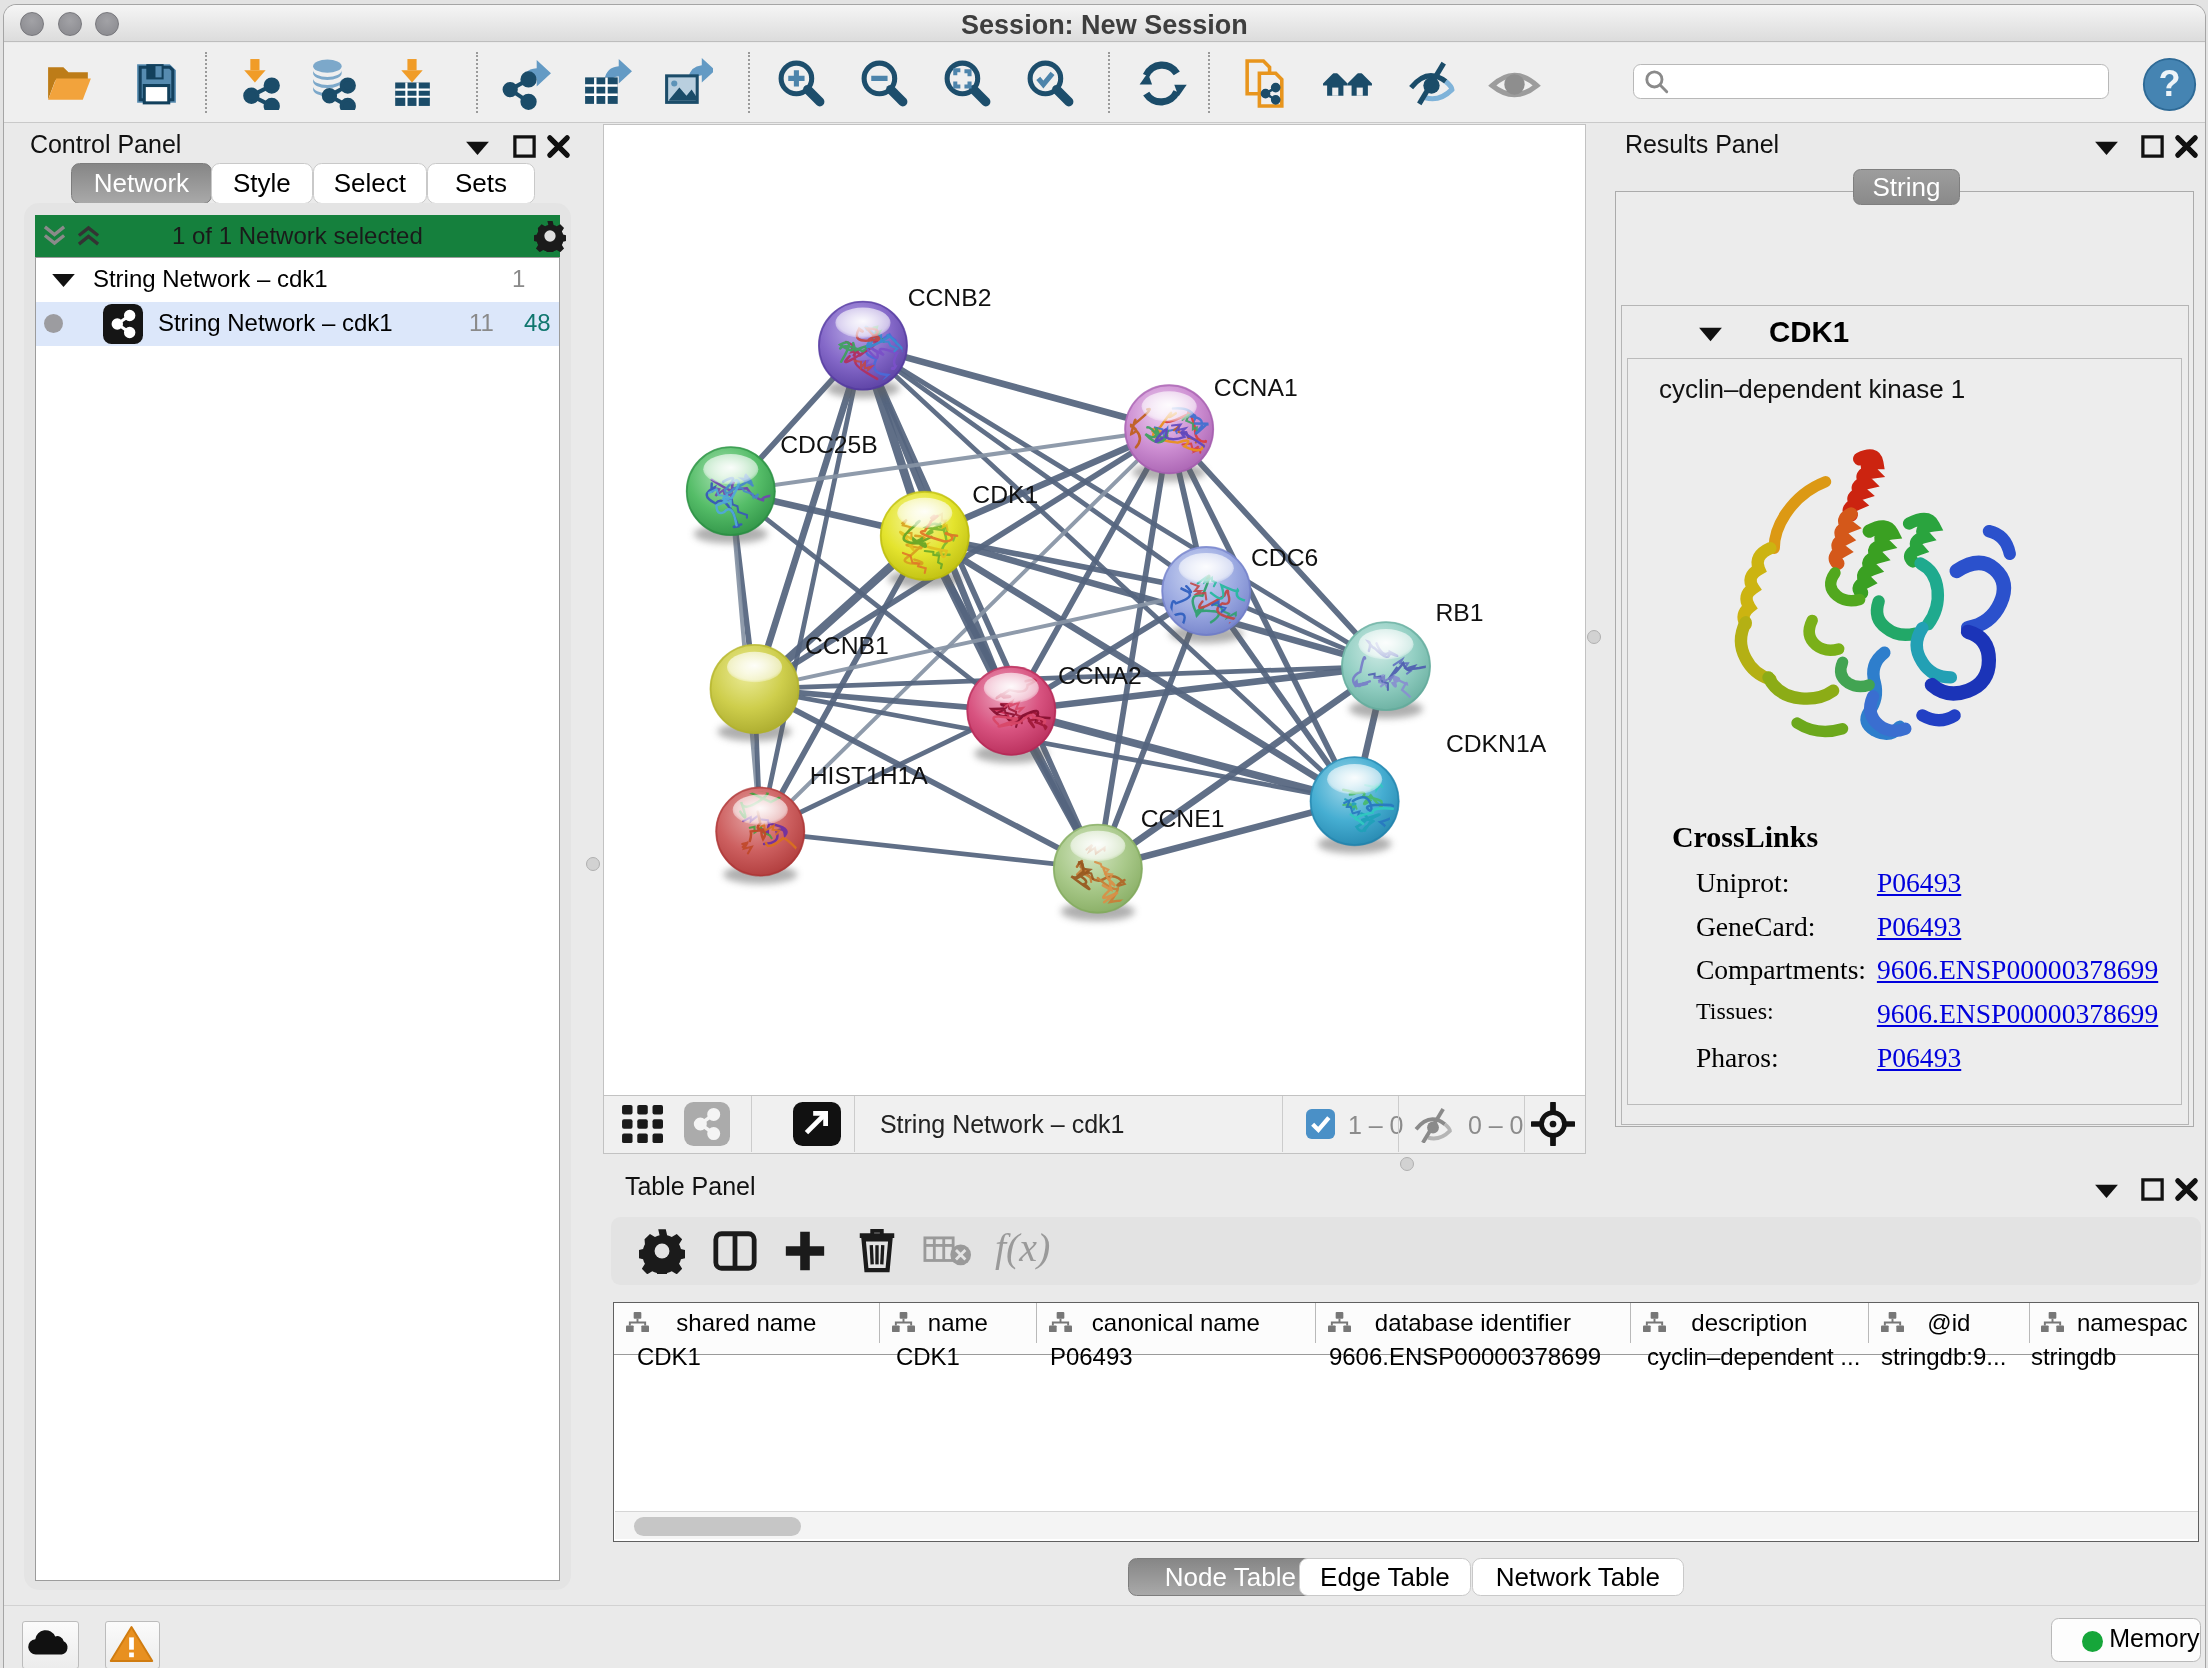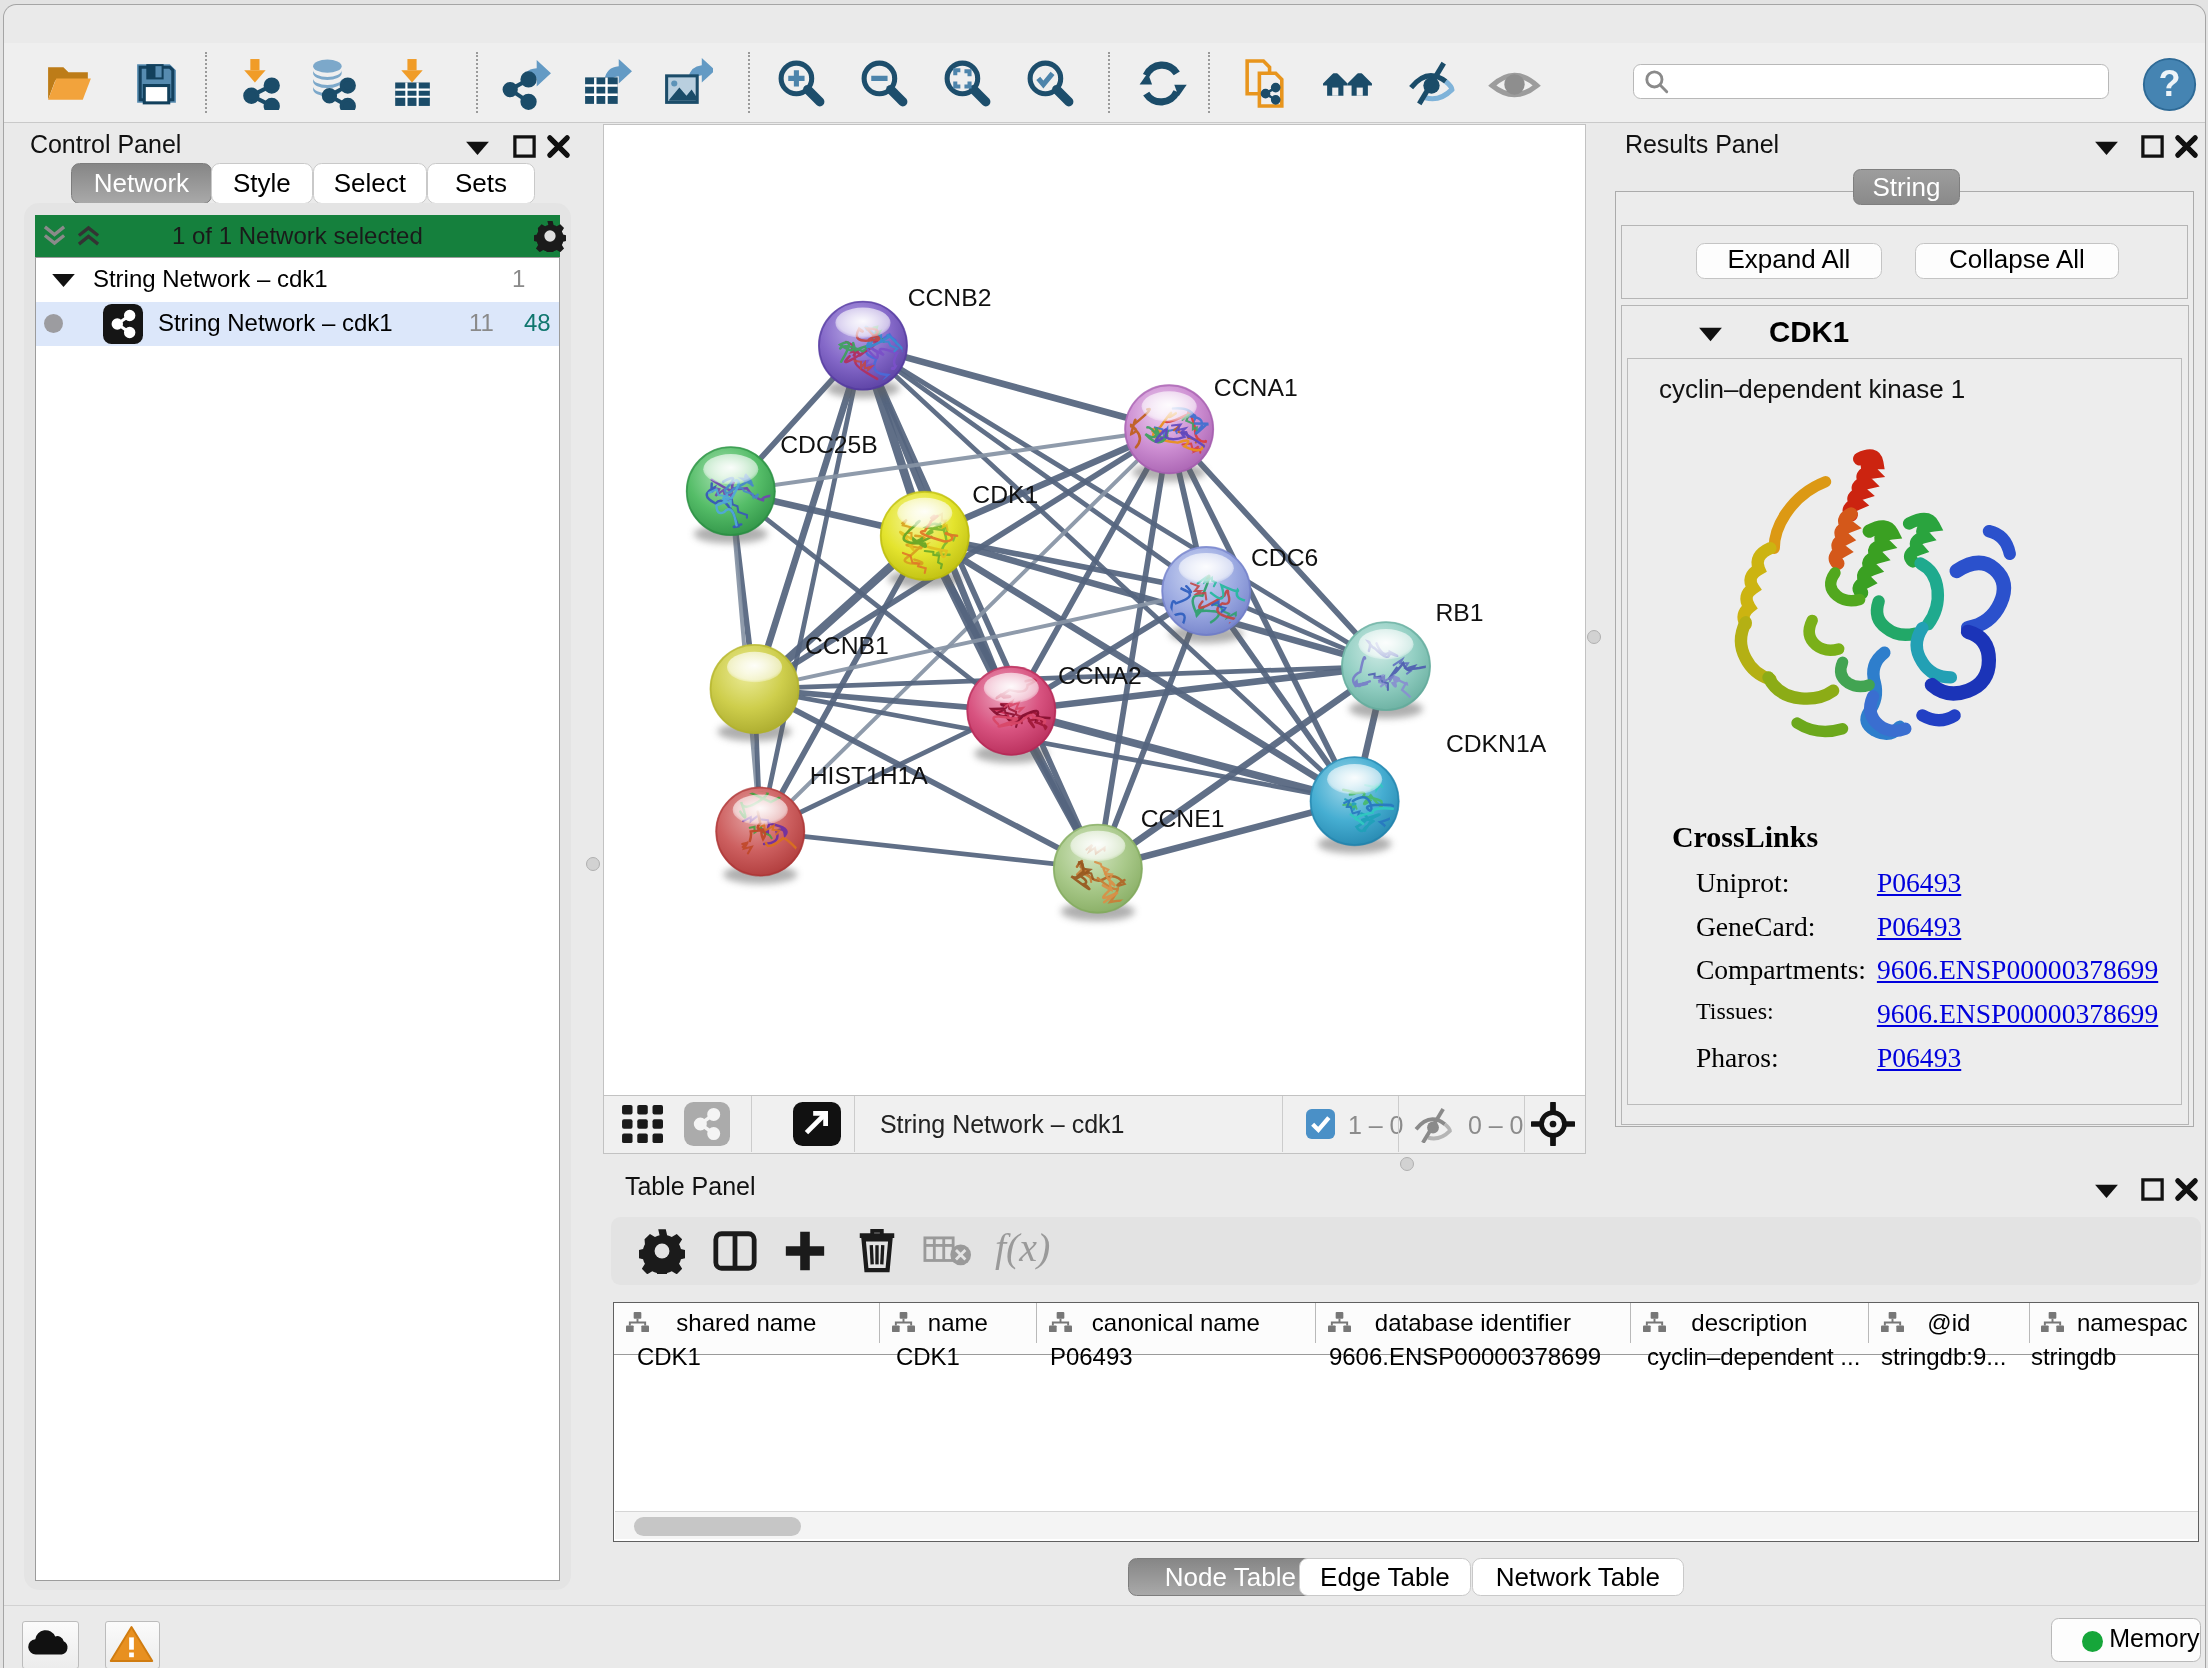--- a/index.html
+++ b/index.html
@@ -54,20 +54,26 @@
 .btabbtn.tabsel { background:linear-gradient(#868686,#a9a9a9); color:#fff; border:1px solid #7d7d7d; }
 
 #statusbar { position:absolute; left:0; top:1600px; width:100%; height:68px; background:#eaeaea; border-top:1px solid #d2d2d2; }
 .sbtn { position:absolute; top:15px; height:48px; background:linear-gradient(#fbfbfb,#ececec); border:1.9px solid #bcbcbc; border-radius:2.9px; }
 #membtn { position:absolute; left:2047px; top:12.4px; width:150px; height:44px; background:#fdfdfd; border:1.9px solid #b9b9b9; border-radius:7.6px; font-size:25px; line-height:38px; text-align:center; padding-left:19px; color:#000; }
 .splitdot { position:absolute; width:14.3px; height:14.3px; border-radius:50%; background:#d2d2d2; border:1px solid #b0b0b0; }
 </style>
 </head>
 <body>
 <div id="win">
+  <div id="titlebar">
+    <div class="light" style="left:16px;"></div>
+    <div class="light" style="left:54px;"></div>
+    <div class="light" style="left:91px;"></div>
+    <div id="wtitle">Session: New Session</div>
+  </div>
   <div id="toolbar">
     <svg class="ticon" style="left:39px;" width="53" height="53" viewBox="0 0 52 52">
         <path d="M5 42 V10 h15 l5 5 h19 v8 H12 z" fill="#bd7c18"></path>
         <path d="M5 42 L13 21 h34 L39 42 z" fill="#f2a33c"></path>
       </svg>
     <svg class="ticon" style="left:126px;" width="53" height="53" viewBox="0 0 52 52">
         <path d="M7 7 h32 l6 6 v32 H7 z" fill="#568bb0"></path>
         <path d="M10 10 h29 l3 3 v29 H10z" fill="none" stroke="#14415e" stroke-width="3"></path>
         <rect x="16" y="7" width="17" height="15" fill="#12405c"></rect>
         <rect x="25" y="9" width="6" height="11" fill="#568bb0"></rect>
@@ -696,24 +702,20 @@
       <path d="M2 4 h24 L14 18z" fill="#111"></path>
     </svg>
   <svg class="abs" style="left:2136px; top:129px;" width="25" height="25" viewBox="0 0 26 26">
       <rect x="3" y="3" width="20" height="20" fill="none" stroke="#111" stroke-width="3.4"></rect>
     </svg>
   <svg class="abs" style="left:2170px; top:129px;" width="25" height="25" viewBox="0 0 26 26">
       <path d="M4 4 L22 22 M22 4 L4 22" stroke="#111" stroke-width="5.5" stroke-linecap="round"></path>
     </svg>
   <div id="stringtab">String</div>
   <div id="rp-outer"></div>
-  <div id="rp-btnbox">
-    <div class="rpbtn" style="left:74px; width:186px;">Expand All</div>
-    <div class="rpbtn" style="left:293px; width:204px;">Collapse All</div>
-  </div>
   <div id="rp-section"></div>
   <svg class="abs" style="left:1693px; top:320px;" width="27" height="19" viewBox="0 0 28 20">
       <path d="M2 3 h24 L14 17z" fill="#111"></path>
     </svg>
   <div class="abs" style="left:1765px; top:310px; font-size:29.5px; font-weight:bold; color:#000;">CDK1</div>
   <div id="rp-inner">
     <div class="abs" style="left:31px; top:15px; font-size:26px; color:#111;">cyclin–dependent kinase 1</div>
     <svg class="abs" style="left:55px; top:90px;" width="342" height="320" viewBox="0 0 360 336">
       <g fill="none" stroke-linecap="round">
         <path d="M186 10 q16 -8 18 4 q-16 0 -6 10 q-14 2 -5 11 q-14 3 -5 11 q-13 4 -5 11 q-12 5 -6 12" stroke="#cc2410" stroke-width="14"></path>

